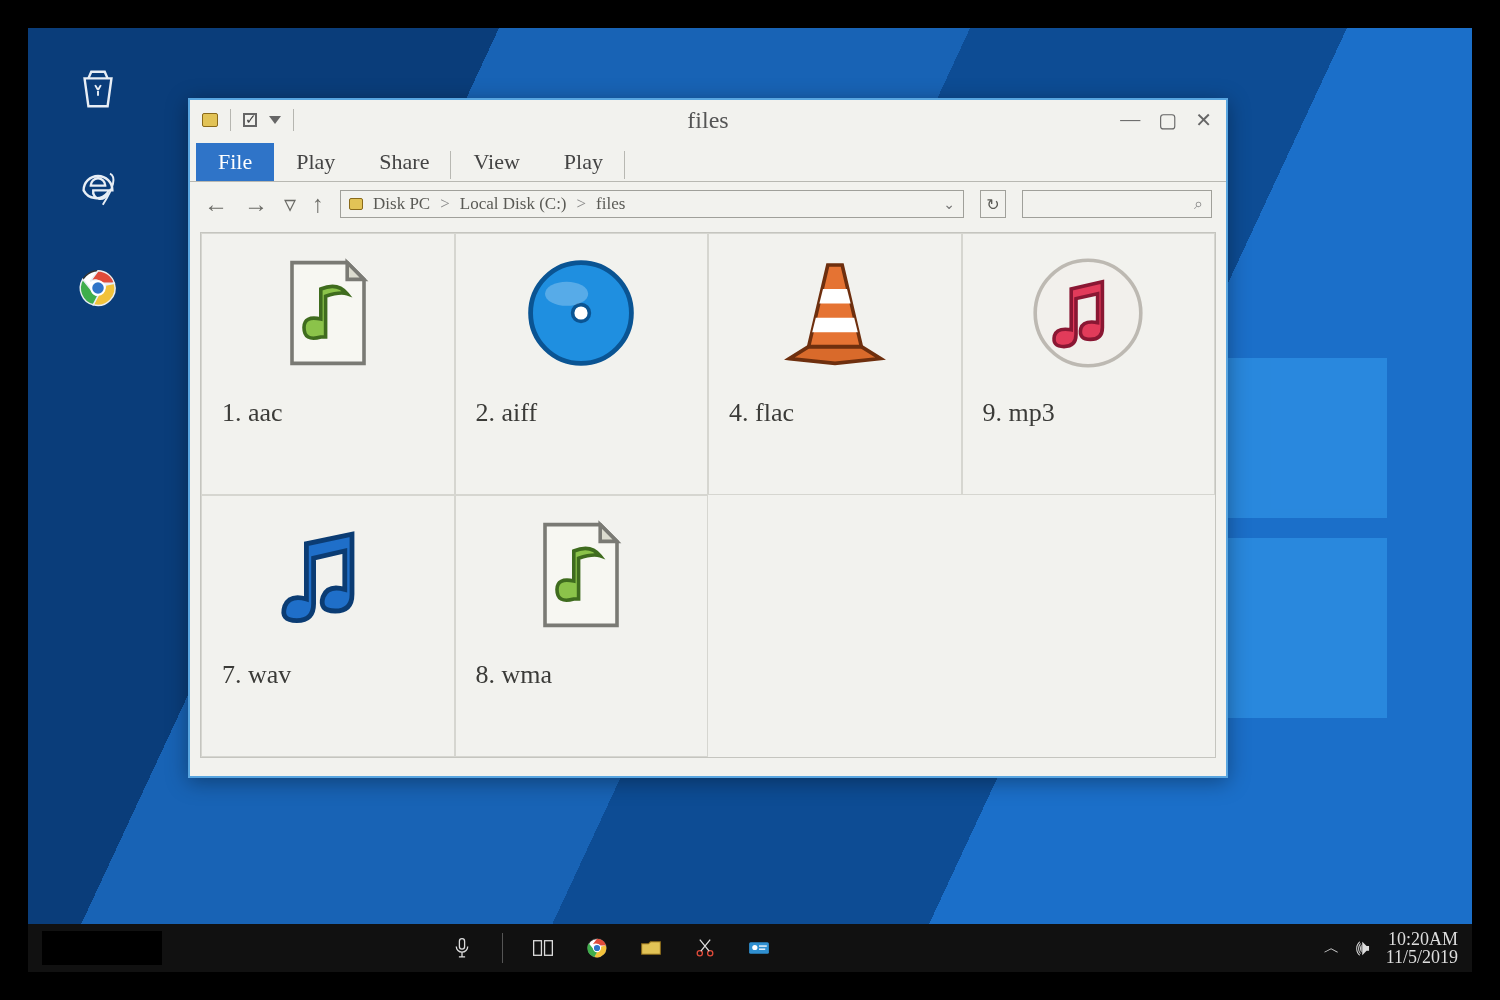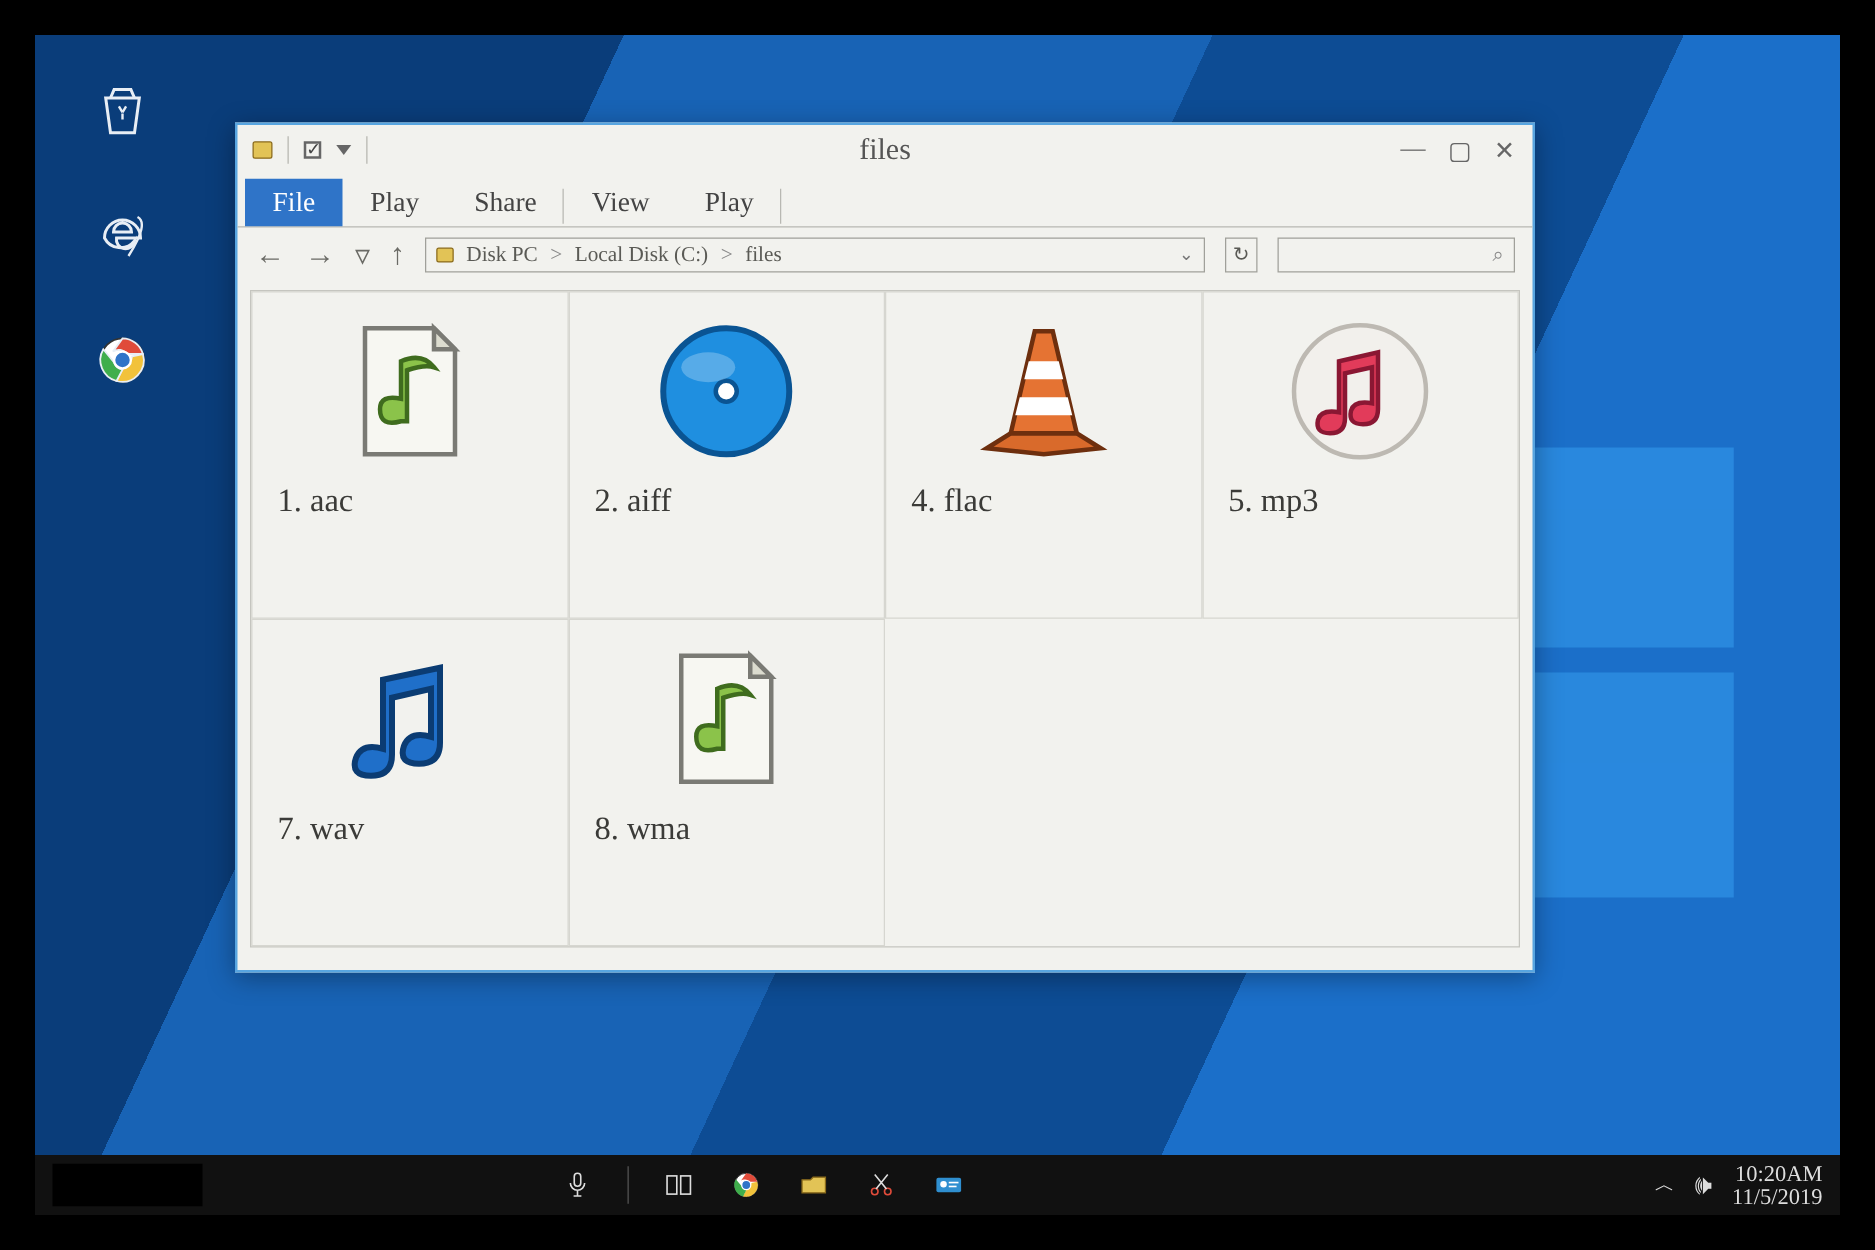--- a/index.html
+++ b/index.html
@@ -56,21 +56,21 @@
   .navrow { height: 44px; display:flex; align-items:center; gap:16px; padding: 0 14px; color:#5a5a55; font-family:"Comic Sans MS", cursive; }
   .navrow .navbtn { font-size:24px; color:#6b6b66; }
   .pathbox { flex:1; height:28px; border:1px solid #a0a09a; display:flex; align-items:center; padding:0 8px; gap:10px; font-size:17px; }
   .pathbox .mini { width:14px; height:12px; background:#e2c356; border:1px solid #8a6a1a; border-radius:2px; }
   .pathbox .crumb-sep { color:#888; }
   .pathbox .drop { margin-left:auto; font-size:14px; color:#777; }
   .refresh { width:26px; height:28px; border:1px solid #a0a09a; display:flex; align-items:center; justify-content:center; font-size:16px; }
   .searchbox { width:190px; height:28px; border:1px solid #a0a09a; display:flex; align-items:center; justify-content:flex-end; padding-right:8px; color:#888; }
 
   .filegrid { flex:1; margin: 6px 10px 18px; border:1px solid #c5c5bf; display:grid; grid-template-columns: repeat(4,1fr); grid-template-rows: repeat(2,1fr); }
-  .cell { border:1px solid #d6d6d0; display:flex; flex-direction:column; align-items:center; justify-content:flex-start; padding:14px 6px 8px; gap:8px; }
+  .cell { border:1px solid #d6d6d0; display:flex; flex-direction:column; align-items:center; justify-content:flex-start; padding:14px 6px 8px; gap:20px; }
   .cell .iconwrap { width:130px; height:130px; display:flex; align-items:center; justify-content:center; }
   .cell .label { font-family:"Comic Sans MS", cursive; font-size:26px; color:#3b3b38; align-self:flex-start; padding-left:14px; }
   .cell svg { width: 120px; height: 120px; }
 
   
   .taskbar { position:absolute; left:0; right:0; bottom:0; height:48px; background:#111; display:flex; align-items:center; padding:0 14px; gap:22px; color:#ddd; }
   .taskbar .blank { width:120px; height:34px; background:#000; }
   .taskbar .center { margin:0 auto; display:flex; gap:26px; align-items:center; }
   .taskbar .tb-icon { width:28px; height:28px; display:flex; align-items:center; justify-content:center; }
   .taskbar .tray { margin-left:auto; display:flex; align-items:center; gap:16px; font-family:"Comic Sans MS", cursive; }
@@ -191,21 +191,21 @@
           </div>
           <div class="label">4. flac</div>
         </div>
         <div class="cell">
           <div class="iconwrap">
             <svg viewBox="0 0 100 100">
               <circle cx="50" cy="50" r="44" fill="#f2f0ec" stroke="#bdb9b2" stroke-width="3"></circle>
               <path d="M62 24 L62 62 Q62 72 52 72 Q42 72 44 63 Q46 56 58 58 V34 L40 38 V68 Q40 78 30 78 Q20 78 22 69 Q24 62 36 64 V30 Z" fill="#e23b5a" stroke="#8a1733" stroke-width="3"></path>
             </svg>
           </div>
-          <div class="label">5. mp3</div>
+          <div class="label">9. mp3</div>
         </div>
         <div class="cell">
           <div class="iconwrap">
             <svg viewBox="0 0 100 100">
               <path d="M70 16 L70 66 Q70 80 56 80 Q42 80 46 68 Q50 58 64 62 V30 L38 36 V74 Q38 88 24 88 Q10 88 14 76 Q18 66 32 70 V24 Z" fill="#1f6fc9" stroke="#0b3c73" stroke-width="4"></path>
             </svg>
           </div>
           <div class="label">7. wav</div>
         </div>
         <div class="cell">

